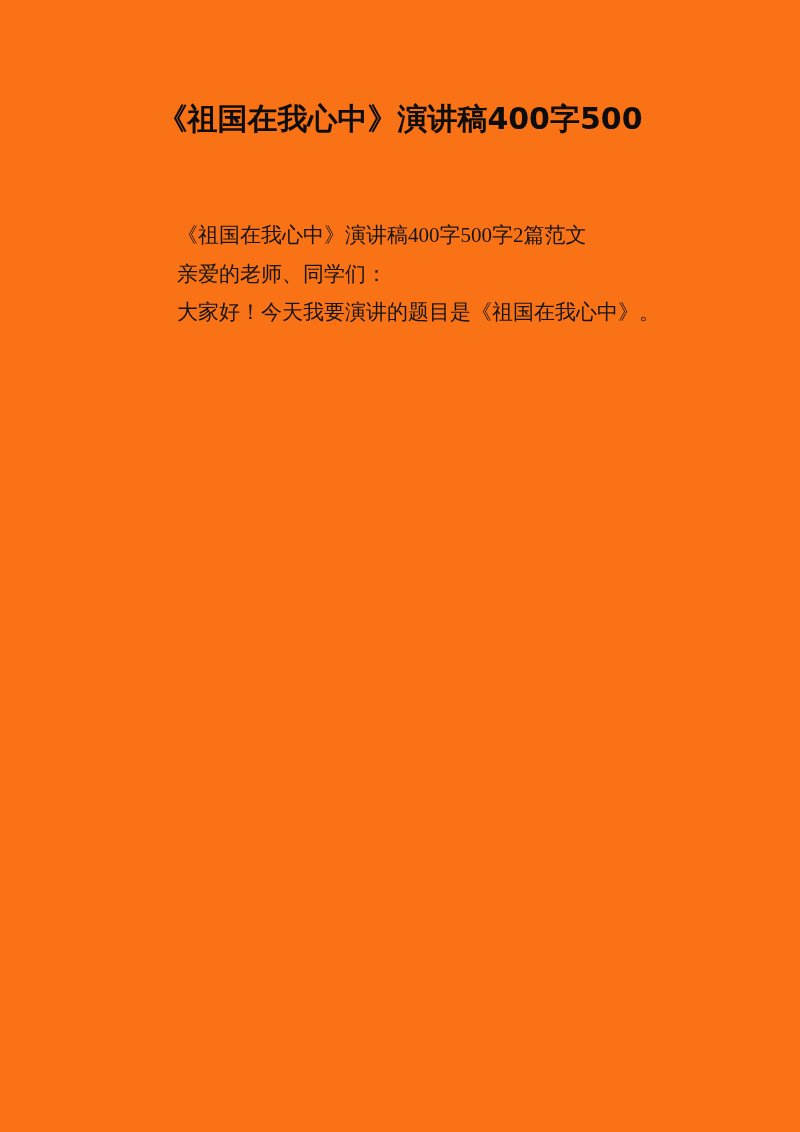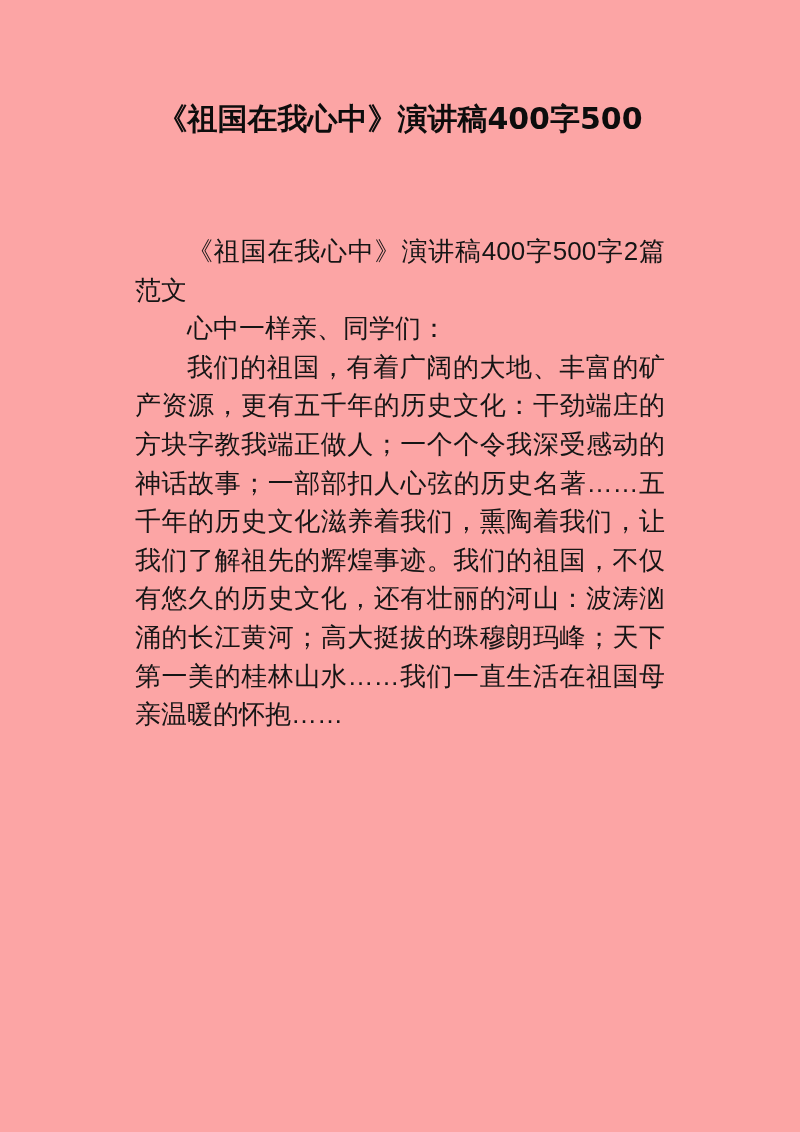--- a/index.html
+++ b/index.html
@@ -12,58 +12,58 @@
       height: 1132px;
       position: relative;
       overflow: hidden;
       color: #111111;
     }
     .page {
       position: absolute;
       left: 0; top: 0;
       width: 800px;
       height: 1132px;
-      background: #fca5a5;
+      background: #f97316;
     }
     .title {
       position: absolute;
       left: 100px;
       width: 600px;
       top: 96px;
       text-align: center;
       font-family: "DejaVu Sans", "Liberation Sans", sans-serif;
       font-weight: bold;
       font-size: 30px;
       line-height: 46px;
       letter-spacing: 0px;
       color: #0d0d0d;
     }
     .body {
       position: absolute;
       left: 135px;
-      top: 232px;
+      top: 216px;
       width: 530px;
-      font-family: Liberation Sans, sans-serif;
-      font-size: 26px;
+      font-family: Liberation Serif, serif;
+      font-size: 21px;
       line-height: 38.6px;
       color: #151515;
     }
     .para {
       margin: 0;
       text-indent: 2em;
       text-align: justify;
       word-break: break-all;
     }
   </style>
 </head>
 <body>
 
 <div class="page">
   <div class="title">
     <div>《祖国在我心中》演讲稿400字500</div>
   </div>
 
   <div class="body">
     <p class="para">《祖国在我心中》演讲稿400字500字2篇范文</p>
-    <p class="para">心中一样亲、同学们：</p>
-    <p class="para">我们的祖国，有着广阔的大地、丰富的矿产资源，更有五千年的历史文化：干劲端庄的方块字教我端正做人；一个个令我深受感动的神话故事；一部部扣人心弦的历史名著……五千年的历史文化滋养着我们，熏陶着我们，让我们了解祖先的辉煌事迹。我们的祖国，不仅有悠久的历史文化，还有壮丽的河山：波涛汹涌的长江黄河；高大挺拔的珠穆朗玛峰；天下第一美的桂林山水……我们一直生活在祖国母亲温暖的怀抱……</p>
+    <p class="para">亲爱的老师、同学们：</p>
+    <p class="para">大家好！今天我要演讲的题目是《祖国在我心中》。</p>
   </div>
 </div>
 
 </body></html>

